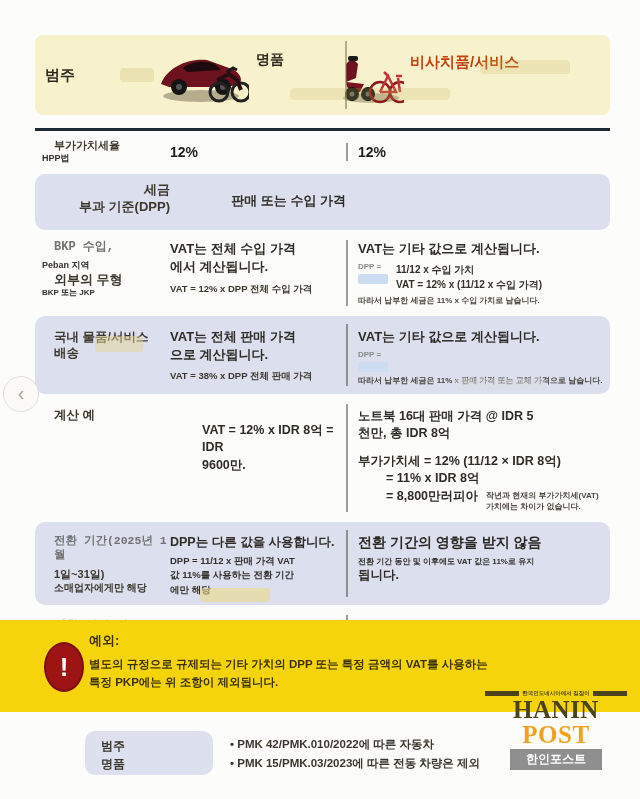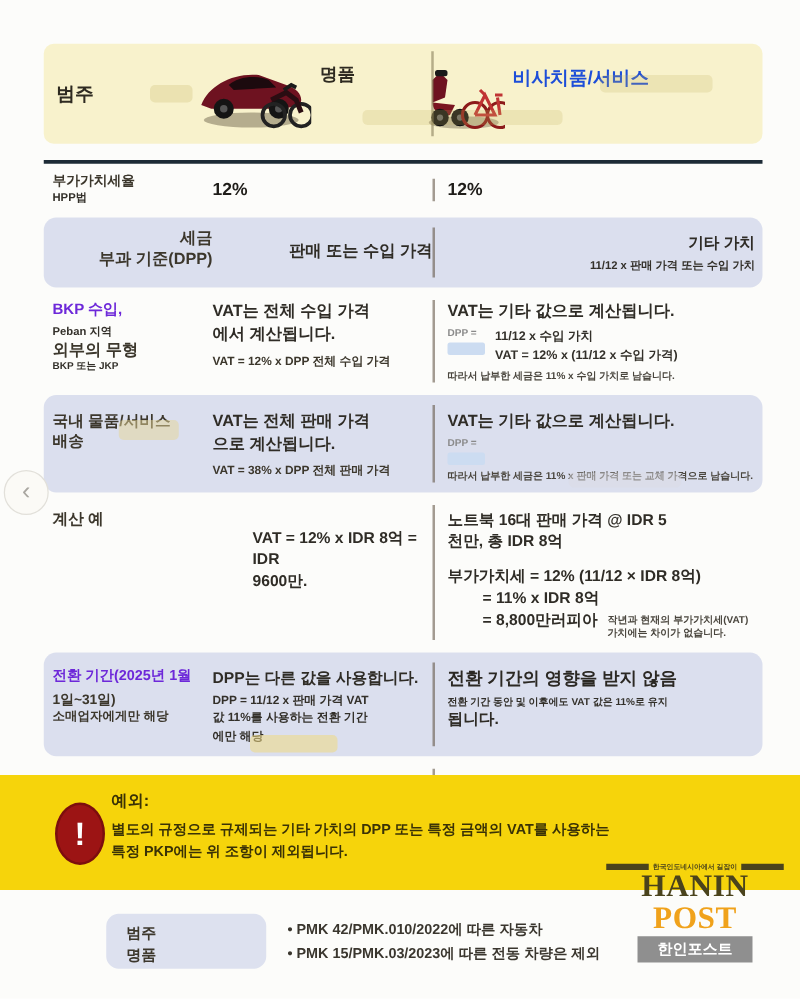--- a/index.html
+++ b/index.html
@@ -17,29 +17,29 @@
   .sheet{position:absolute;left:35px;top:35px;width:575px;}
   .header{
     position:relative;height:80px;background:#f8f2cc;border-radius:8px;
     display:flex;align-items:center;
   }
   .header .vdiv{position:absolute;left:310px;top:6px;bottom:6px;width:2px;background:#7d7450;opacity:.55;}
   .h-cat{width:110px;padding-left:10px;font-weight:bold;font-size:15px;color:#2e2a20;}
   .h-img{width:95px;display:flex;align-items:center;justify-content:center;}
   .h-lux{font-weight:bold;font-size:14px;color:#2e2a20;margin-left:6px;align-self:flex-start;margin-top:16px;}
   .h-img2{margin-left:52px;width:70px;display:flex;align-items:center;justify-content:center;}
-  .h-non{font-weight:bold;font-size:15px;color:#1d4ed8;margin-left:4px;align-self:flex-start;margin-top:18px;}
+  .h-non{font-weight:bold;font-size:15px;color:#c2410c;margin-left:4px;align-self:flex-start;margin-top:18px;}
   .topline{margin-top:13px;border-top:3px solid #1d2b36;}
   
   .row{display:grid;grid-template-columns:128px 176px 1fr;padding:8px 6px 8px 7px;box-sizing:border-box;}
   .row .c3{border-left:2px solid rgba(90,74,58,.55);padding-left:10px;}
   .row.alt{background:#dbdfee;border-radius:10px;margin:2px 0;}
   .pre{white-space:pre-line;}
-  .lbl{font-weight:bold;font-size:12px;color:#3c372c;line-height:1.25;}
-  .lbl-warm{color:#6d28d9;}
+  .lbl{font-weight:bold;font-size:12px;color:#3c372c;line-height:1.25;margin-left:12px;}
+  .lbl-warm{color:#737373;font-family:Liberation Mono, monospace;}
   .sm{font-size:9px;line-height:1.3;}
   .xs{font-size:8px;line-height:1.3;}
   .t-bold{font-weight:bold;}
   .title13{font-weight:bold;font-size:13px;line-height:1.35;color:#2f2c26;}
   .title12{font-weight:bold;font-size:12.5px;line-height:1.4;color:#2f2c26;}
   .formula{font-weight:bold;font-size:9.5px;color:#3c372c;margin-top:7px;}
   .dpp-wrap{display:flex;margin-top:4px;}
   .dpp-col{width:38px;}
   .dpp-lbl{font-size:8px;color:#8a8a8a;font-weight:bold;}
   .dpp-chip{width:30px;height:10px;background:#ccdcf1;border-radius:2px;margin-top:3px;}
@@ -146,24 +146,20 @@
     </div>
 
     <div class="row row2 alt">
       <div class="c1">
           <div class="lbl pre" style="font-size:13px">세금
 부과 기준(DPP)</div>
         </div>
       <div class="c2" style="padding-top:10px">
           <div class="title13">판매 또는 수입 가격</div>
         </div>
-      <div class="c3" style="padding-top:4px">
-        <div class="title12">기타 가치</div>
-        <div class="sm t-bold" style="margin-top:3px">11/12 x 판매 가격 또는 수입 가치</div>
-      </div>
     </div>
 
     <div class="row row3">
       <div class="c1">
         <div class="lbl lbl-warm">BKP 수입,</div>
         <div class="sm t-bold" style="margin-top:5px">Peban 지역</div>
         <div class="lbl" style="font-size:13px">외부의 무형</div>
         <div class="xs t-bold">BKP 또는 JKP</div>
       </div>
       <div class="c2">

